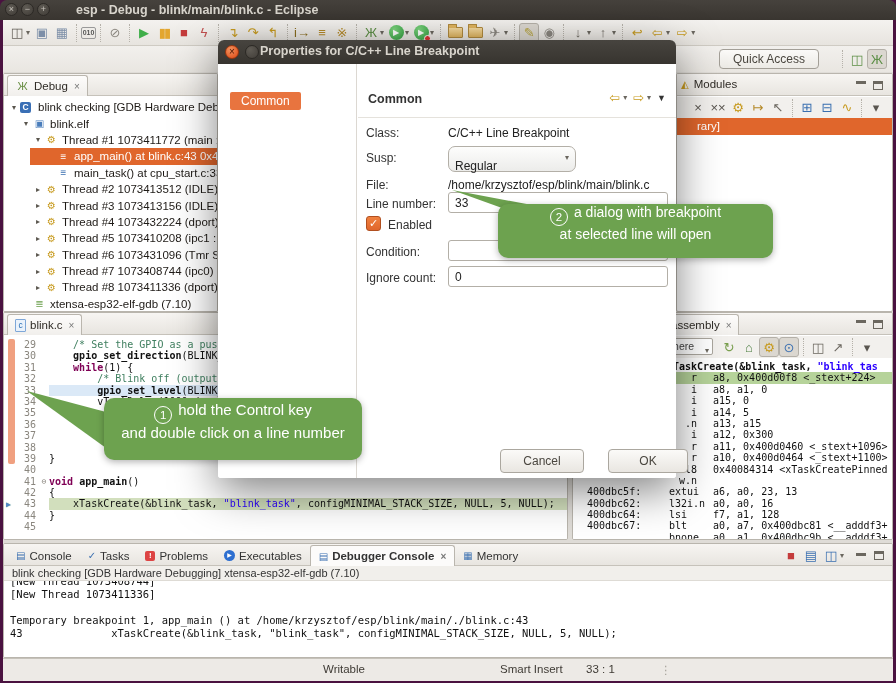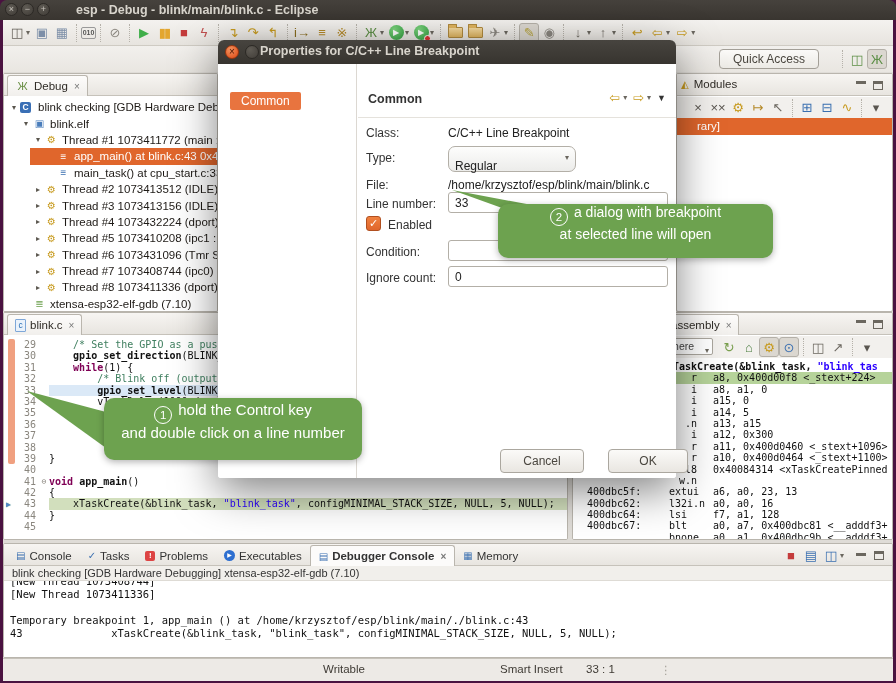--- a/index.html
+++ b/index.html
@@ -502,21 +502,21 @@
             <span class="dd">▾</span>
           <span class="yar">⇨</span>
             <span class="dd">▾</span>
           <span class="bar" style="font-size:9px">▼</span>
         </span>
         <div class="dsep"></div>
 
         <span class="flabel" style="top:62px">Class:</span>
         <span class="dval" style="top:62px">C/C++ Line Breakpoint</span>
 
-        <span class="flabel" style="top:87px">Type:</span>
+        <span class="flabel" style="top:87px">Susp:</span>
         <div class="dcomboT" style="top:82px">
           <span>Regular</span>
           <span class="dd">▾</span>
         </div>
 
         <span class="flabel" style="top:114px">File:</span>
         <span class="dval" style="top:114px">/home/krzysztof/esp/blink/main/blink.c</span>
 
         <span class="flabel" style="top:133px">Line number:</span>
         <input class="dinput" style="top: 128px;" value="33">

